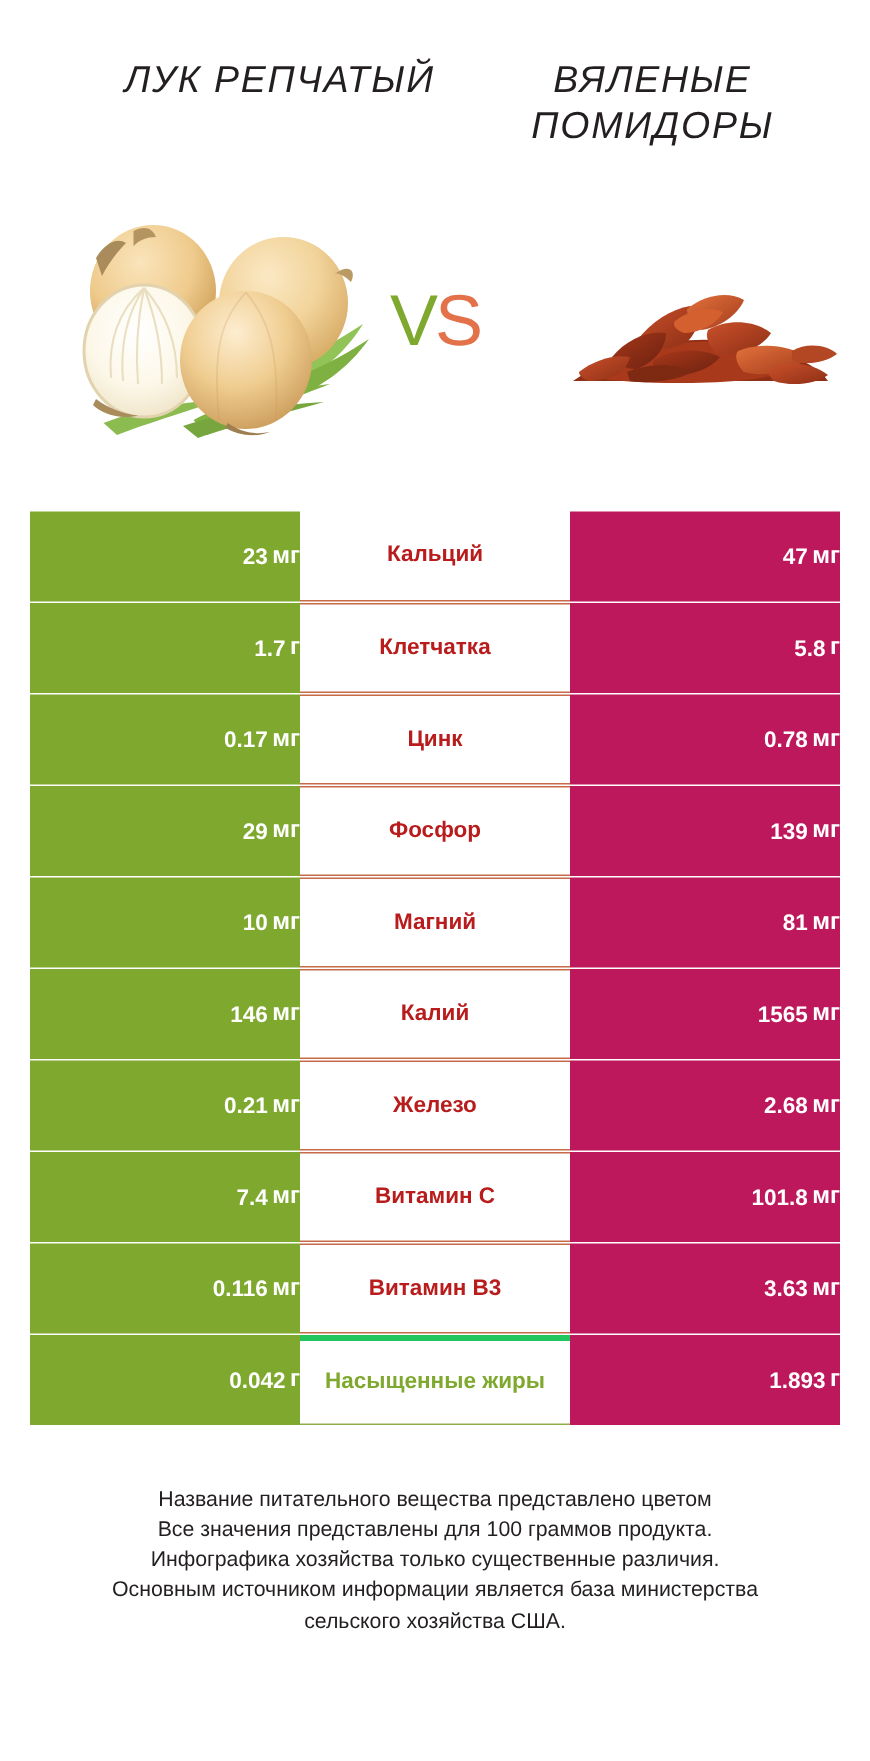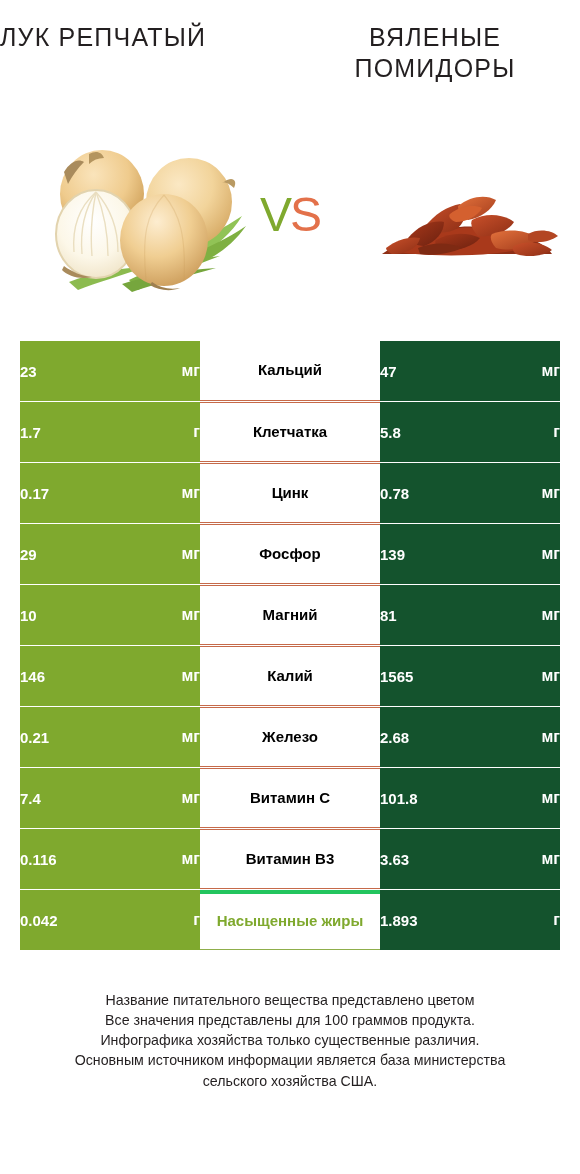--- a/index.html
+++ b/index.html
@@ -11,22 +11,23 @@
   }
   .page { position:relative; width:580px; height:1174px; background:#fff; }
 
   
   .titles {
     position:absolute; top:0; left:0; width:580px; height:110px;
     display:flex;
   }
   .title-col {
     flex:1 1 50%;
-    display:flex; align-items:flex-start; justify-content:flex-start;
-    padding-top:22px;
+    display:flex; align-items:flex-start; justify-content:flex-end;
+    padding-top:38px;
+    font-style:italic;
   }
   .title-text {
     font-size:25px; font-weight:300; letter-spacing:1.2px;
     color:#231f20; text-align:center; line-height:1.22;
     text-transform:uppercase;
     font-family:"Liberation Sans", sans-serif;
   }
 
   
   .hero {
@@ -51,36 +52,36 @@
   
   .table {
     position:absolute; left:20px; top:341px;
     width:540px;
   }
   .row {
     display:flex; width:540px; height:60px; margin-bottom:1px;
   }
   .cell-left, .cell-right {
     width:180px; height:60px;
-    display:flex; align-items:center; justify-content:space-between;
+    display:flex; align-items:center; justify-content:flex-end;
     color:#ffffff;
     font-size:15px; font-weight:bold;
     white-space:nowrap;
   }
   .cell-left { background:#7FA92E; }
-  .cell-right { background:#14532d; }
+  .cell-right { background:#be185d; }
   .cell-mid {
     width:180px; height:60px;
     display:flex; align-items:center; justify-content:center;
     background:#ffffff;
     font-size:15px; font-weight:bold;
     text-align:center; line-height:1.22;
     padding:0 6px;
   }
-  .cell-mid.win-right { color:#000000; border-top:1px solid #C66A4A; border-bottom:1px solid #C66A4A; }
+  .cell-mid.win-right { color:#b91c1c; border-top:1px solid #C66A4A; border-bottom:1px solid #C66A4A; }
   .cell-mid.win-left  { color:#7FA92E; border-top:4px solid #22c55e; border-bottom:1px solid #8FAE4B; }
   .cell-mid.no-top { border-top:none; }
   .unit { font-size:16px; font-weight:bold; margin-left:3px; }
 
   
   .footer {
     position:absolute; left:0; top:990px; width:580px;
     text-align:center;
     font-size:14.2px; font-weight:300; color:#231f20;
     line-height:1.42;

